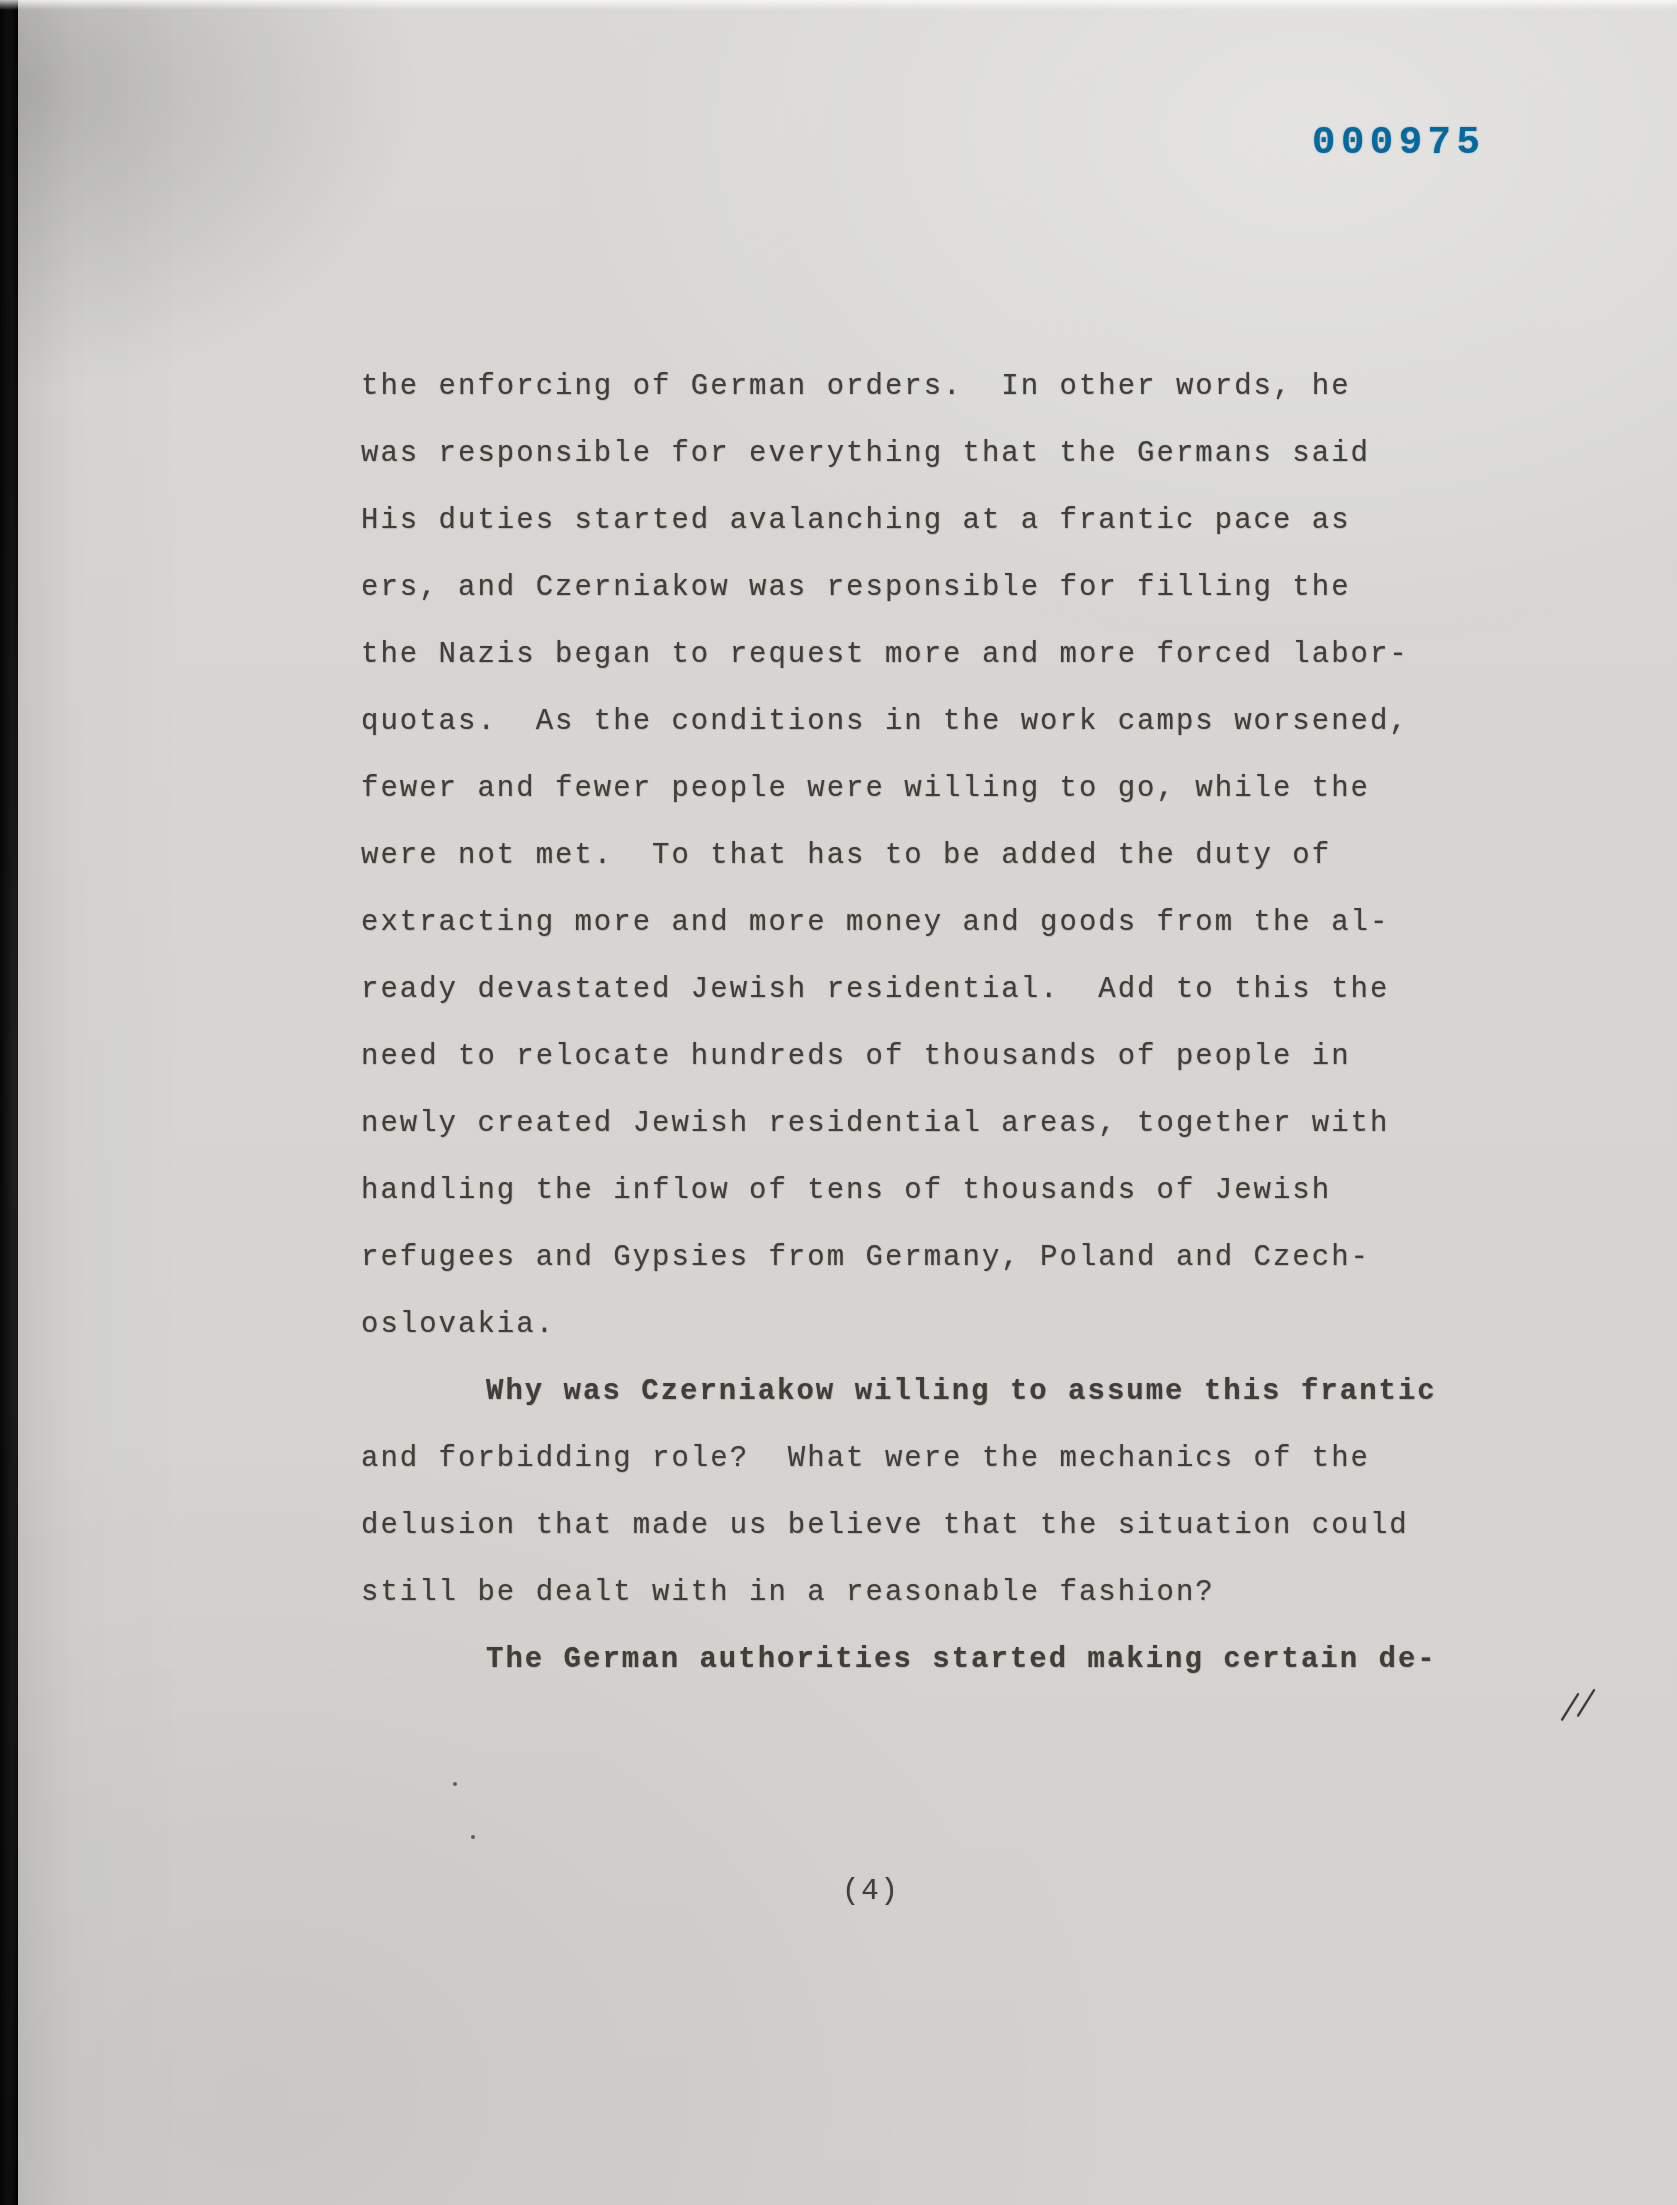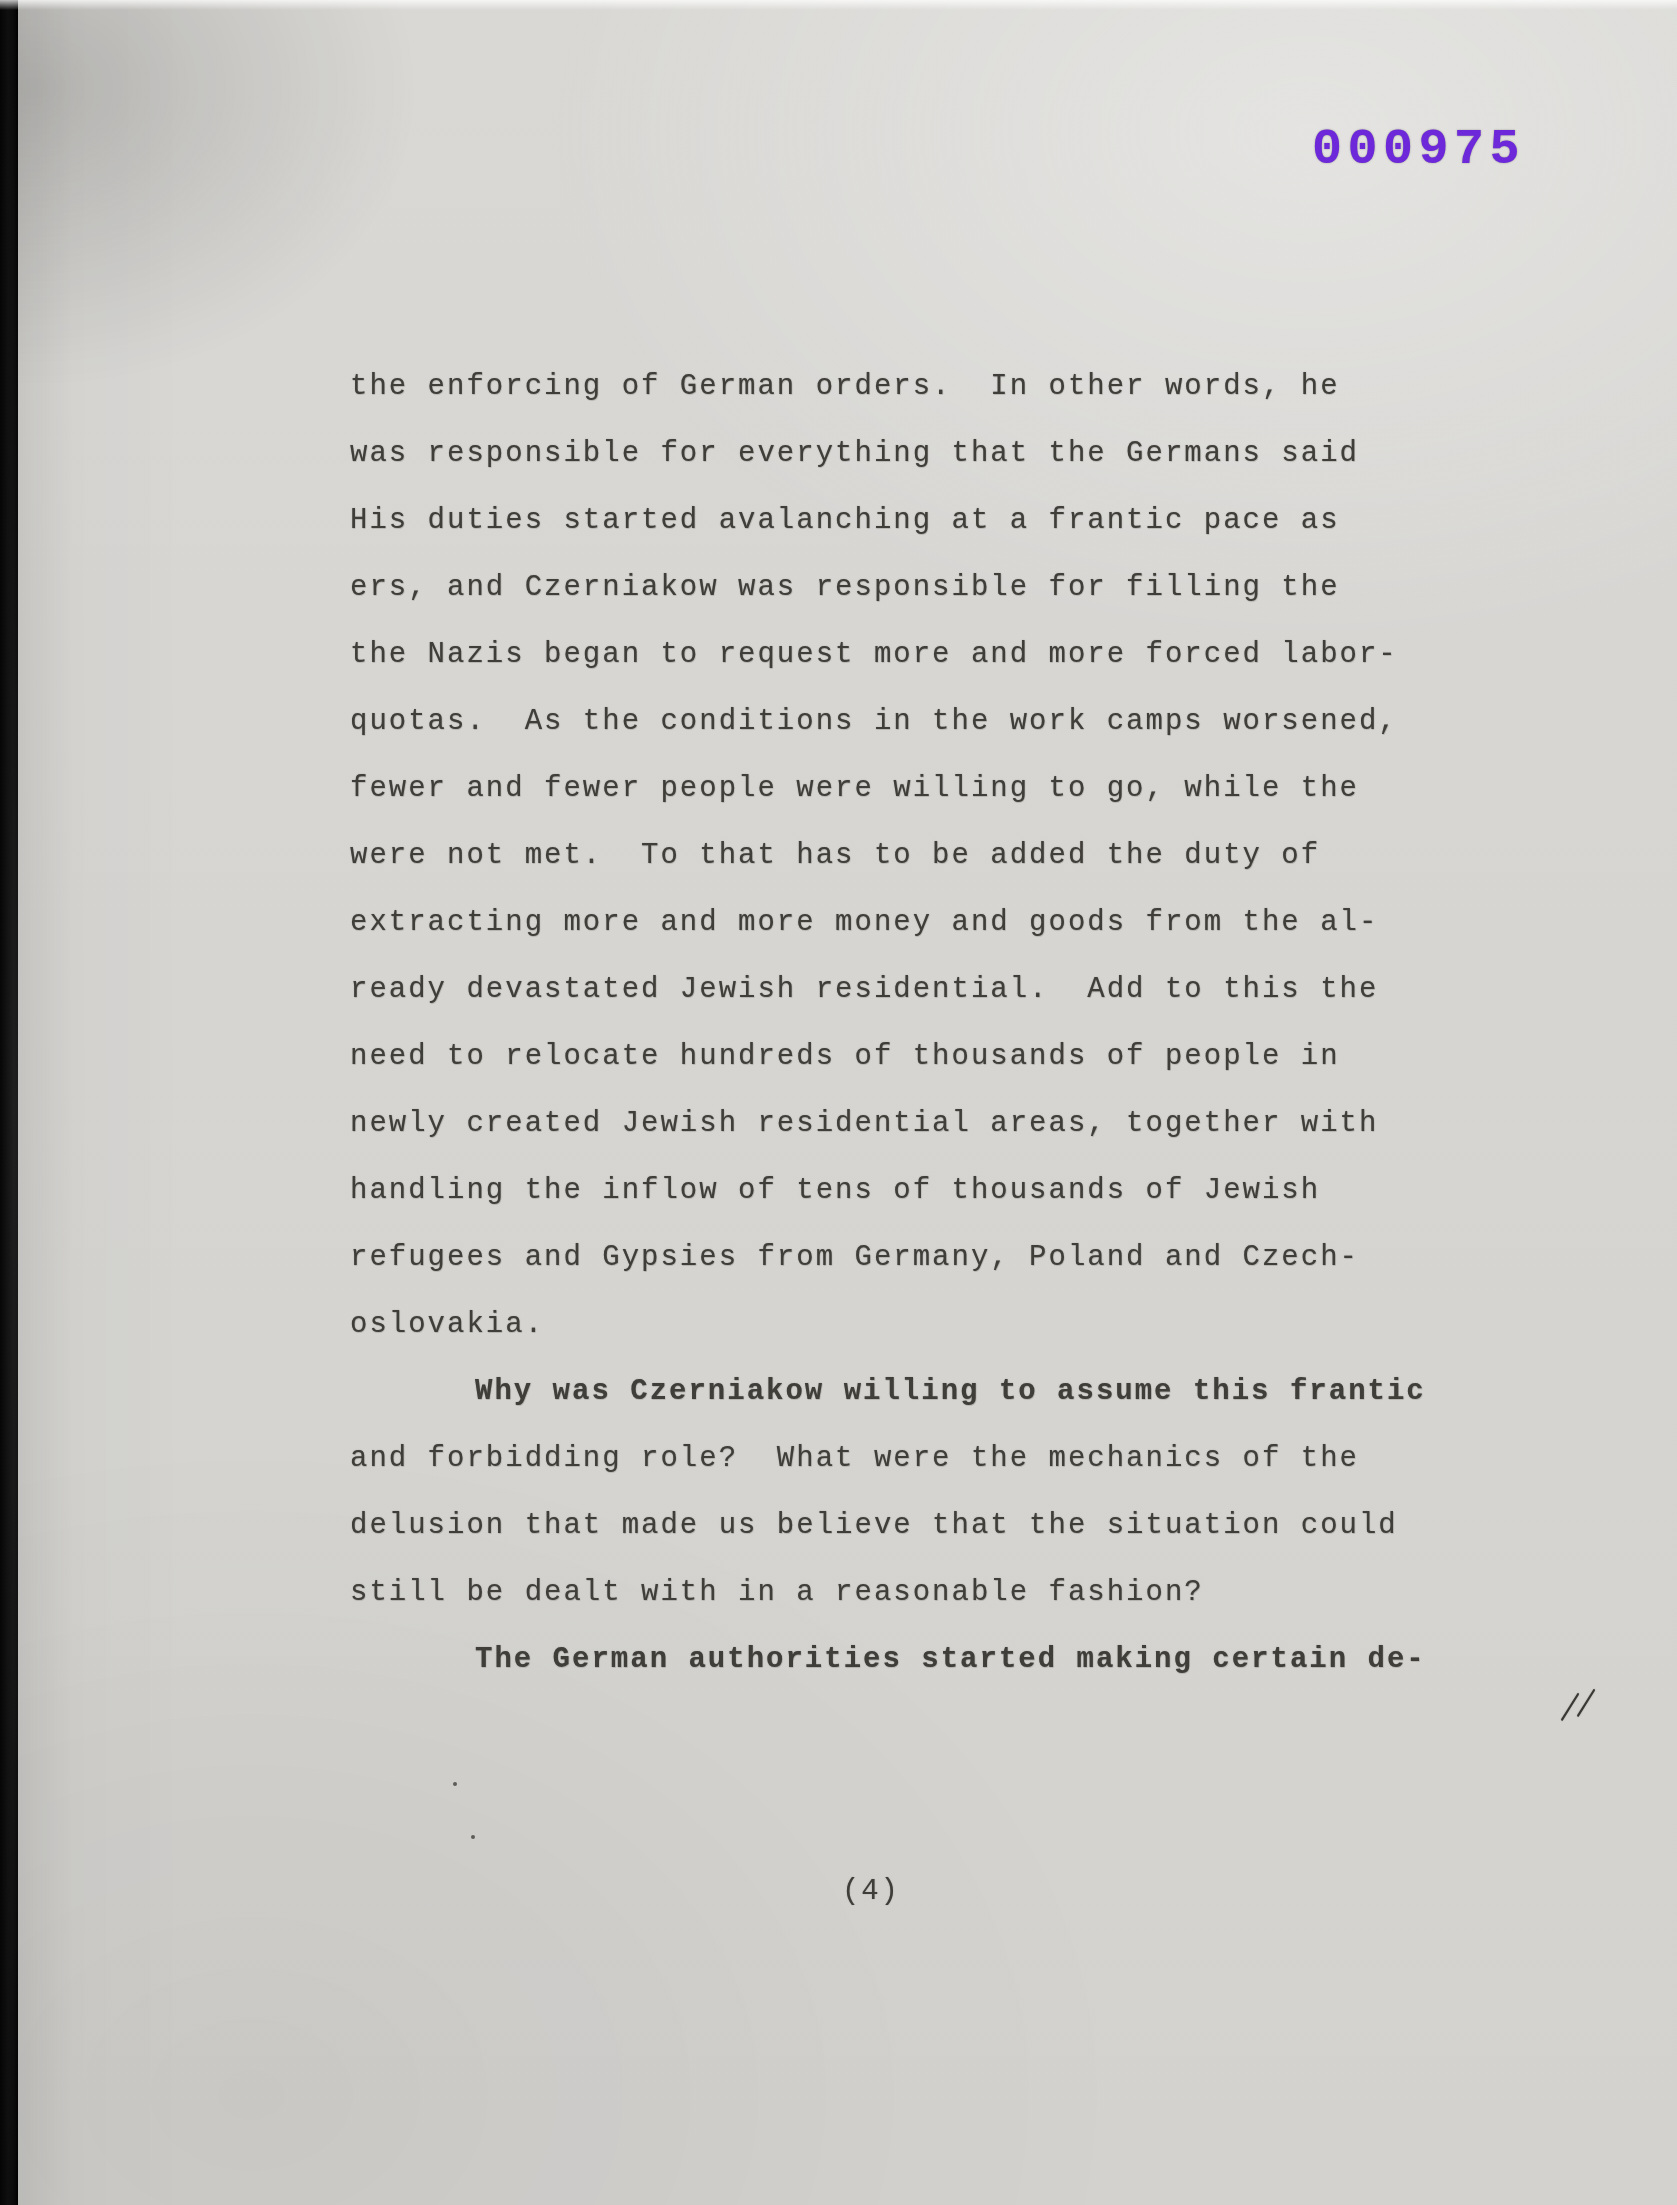--- a/index.html
+++ b/index.html
@@ -42,30 +42,30 @@
     left: 0;
     right: 0;
     height: 9.8px;
     background: linear-gradient(180deg, rgba(255,255,255,0.75), rgba(255,255,255,0));
   }
 
   .stamp {
     position: absolute;
     left: 1312px;
     top: 121px;
-    font-size: 50px;
+    font-size: 39px;
     font-weight: bold;
     letter-spacing: 5.5px;
-    color: #6d28d9;
+    color: #0369a1;
     text-shadow: 0 0 1.8px rgba(40,40,35,0.45);
   }
 
   .text-block {
     position: absolute;
-    left: 350px;
+    left: 361px;
     top: 370px;
     width: 1117px;
   }
 
   .line {
     height: 67px;
     font-size: 29px;
     letter-spacing: 2px;
     color: #403e39;
     white-space: pre;

